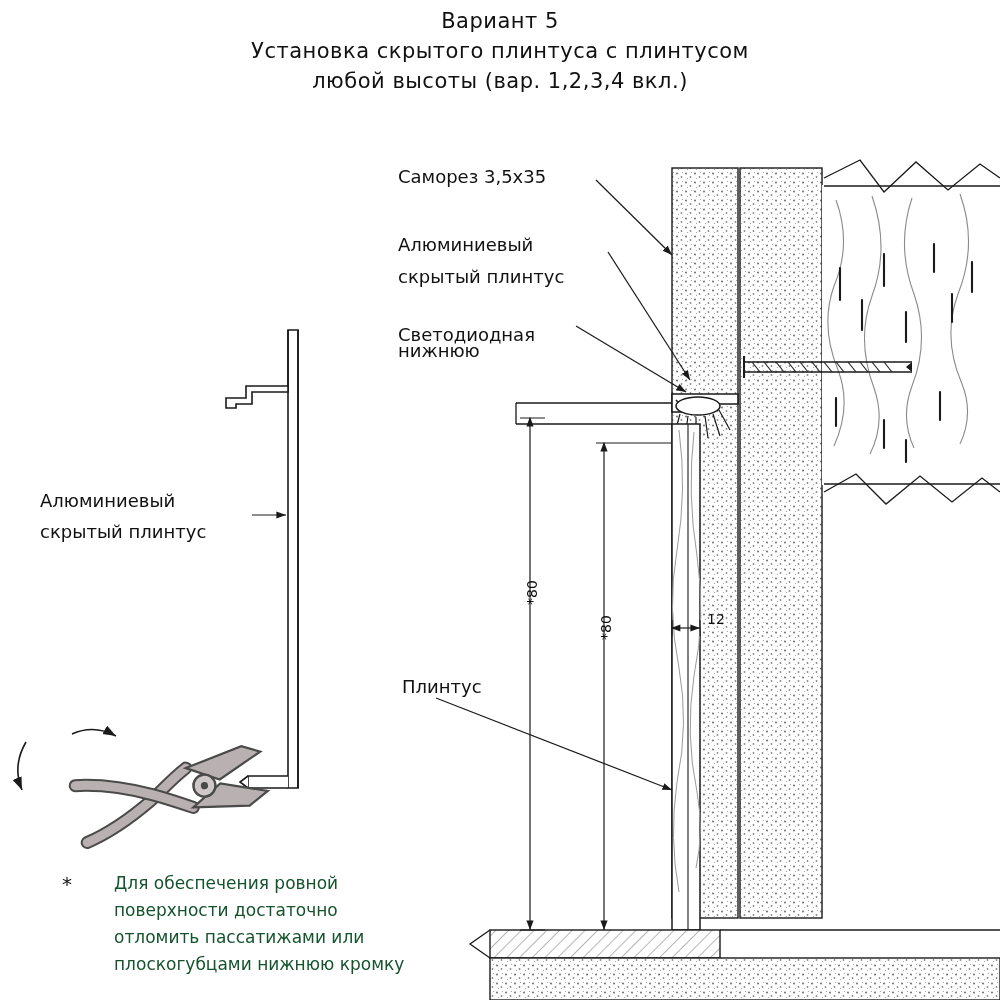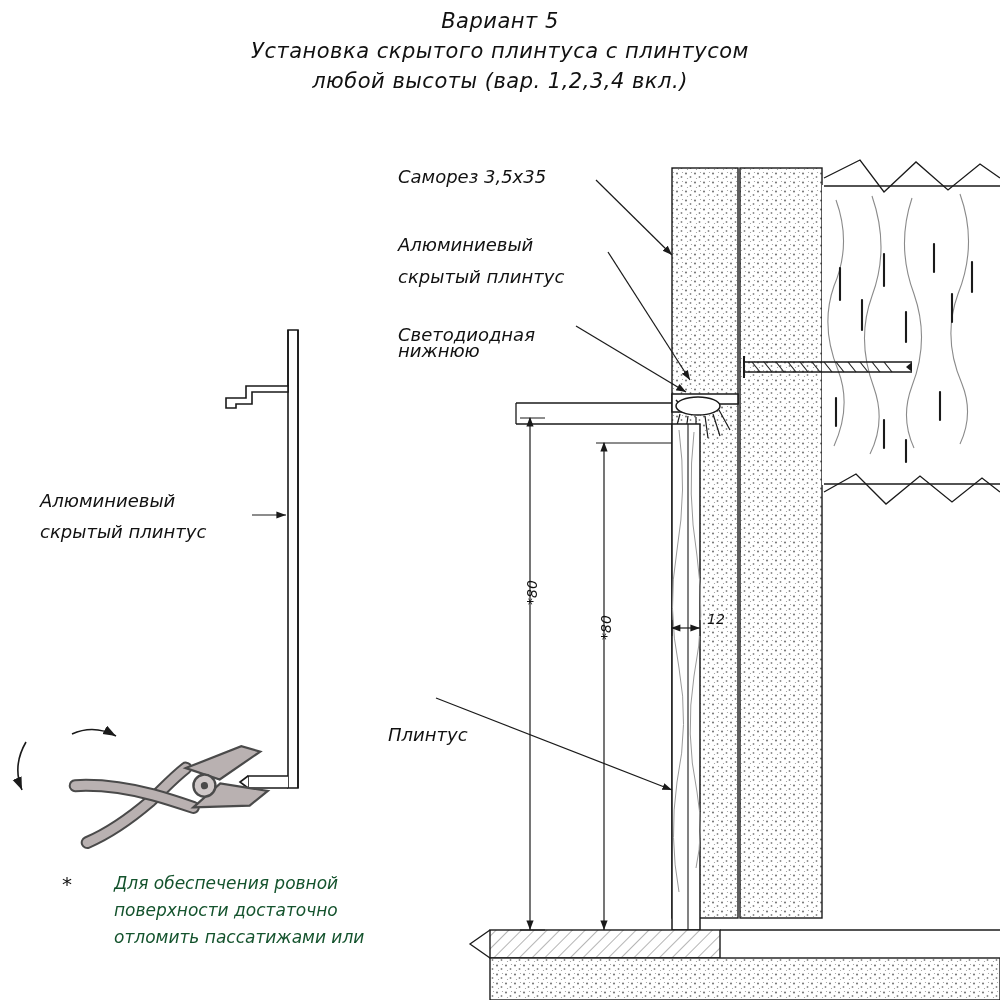--- a/index.html
+++ b/index.html
@@ -13,21 +13,20 @@
     font-family: "DejaVu Sans", sans-serif;
     color: #1a1a1a;
     position: relative;
     overflow: hidden;
   }
   #stage {
     position: absolute;
     left: 0; top: 0;
     width: 900px;
     height: 1000px;
-    font-style: italic;
   }
   .title-block {
     position: absolute;
     left: 0;
     top: 6px;
     width: 1000px;
     text-align: center;
     line-height: 30px;
   }
   .title-line {
@@ -253,24 +252,25 @@
 
   <div class="label" style="left:398px; top:234px;">Алюминиевый</div>
   <div class="label" style="left:398px; top:266px;">скрытый плинтус</div>
 
   <div class="label" style="left:398px; top:310px;margin-top:14px;">Светодиодная</div>
   <div class="label" style="left:398px; top:340px;">нижнюю</div>
 
   <div class="label" style="left:40px; top:490px;">Алюминиевый</div>
   <div class="label" style="left:40px; top:521px;">скрытый плинтус</div>
 
-  <div class="label" style="left:388px; top:676px;margin-top:48px;">Плинтус</div>
+  <div class="label" style="left:402px; top:676px;">Плинтус</div>
 
   <div class="dim-text dim-vert" style="left:524px; top:605px;">*80</div>
   <div class="dim-text dim-vert" style="left:598px; top:640px;">*80</div>
   <div class="dim-text" style="left:707px; top:611px;">12</div>
 
   <div class="asterisk" style="left:62px; top:872px;">*</div>
   <div class="note" style="left:114px; top:870px;">Для обеспечения ровной</div>
   <div class="note" style="left:114px; top:897px;">поверхности достаточно</div>
   <div class="note" style="left:114px; top:924px;">отломить пассатижами или</div>
+  <div class="note" style="left:114px; top:951px;">плоскогубцами нижнюю кромку</div>
 
 </div>
 
 </body></html>

